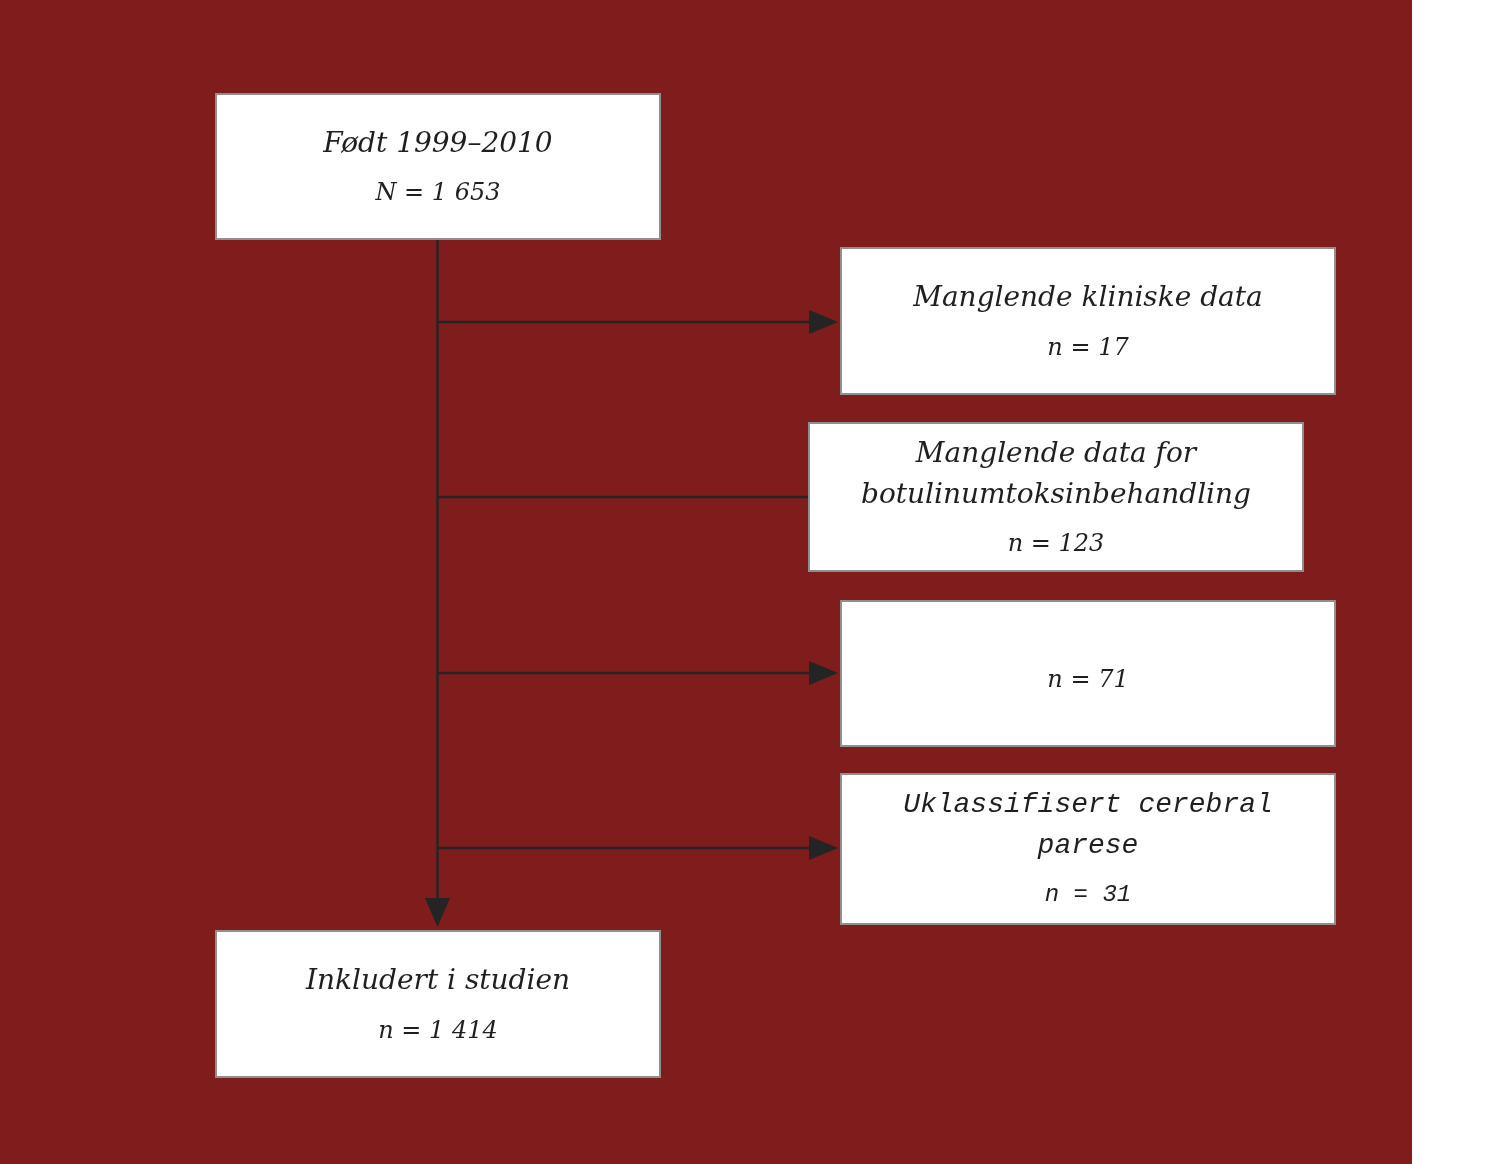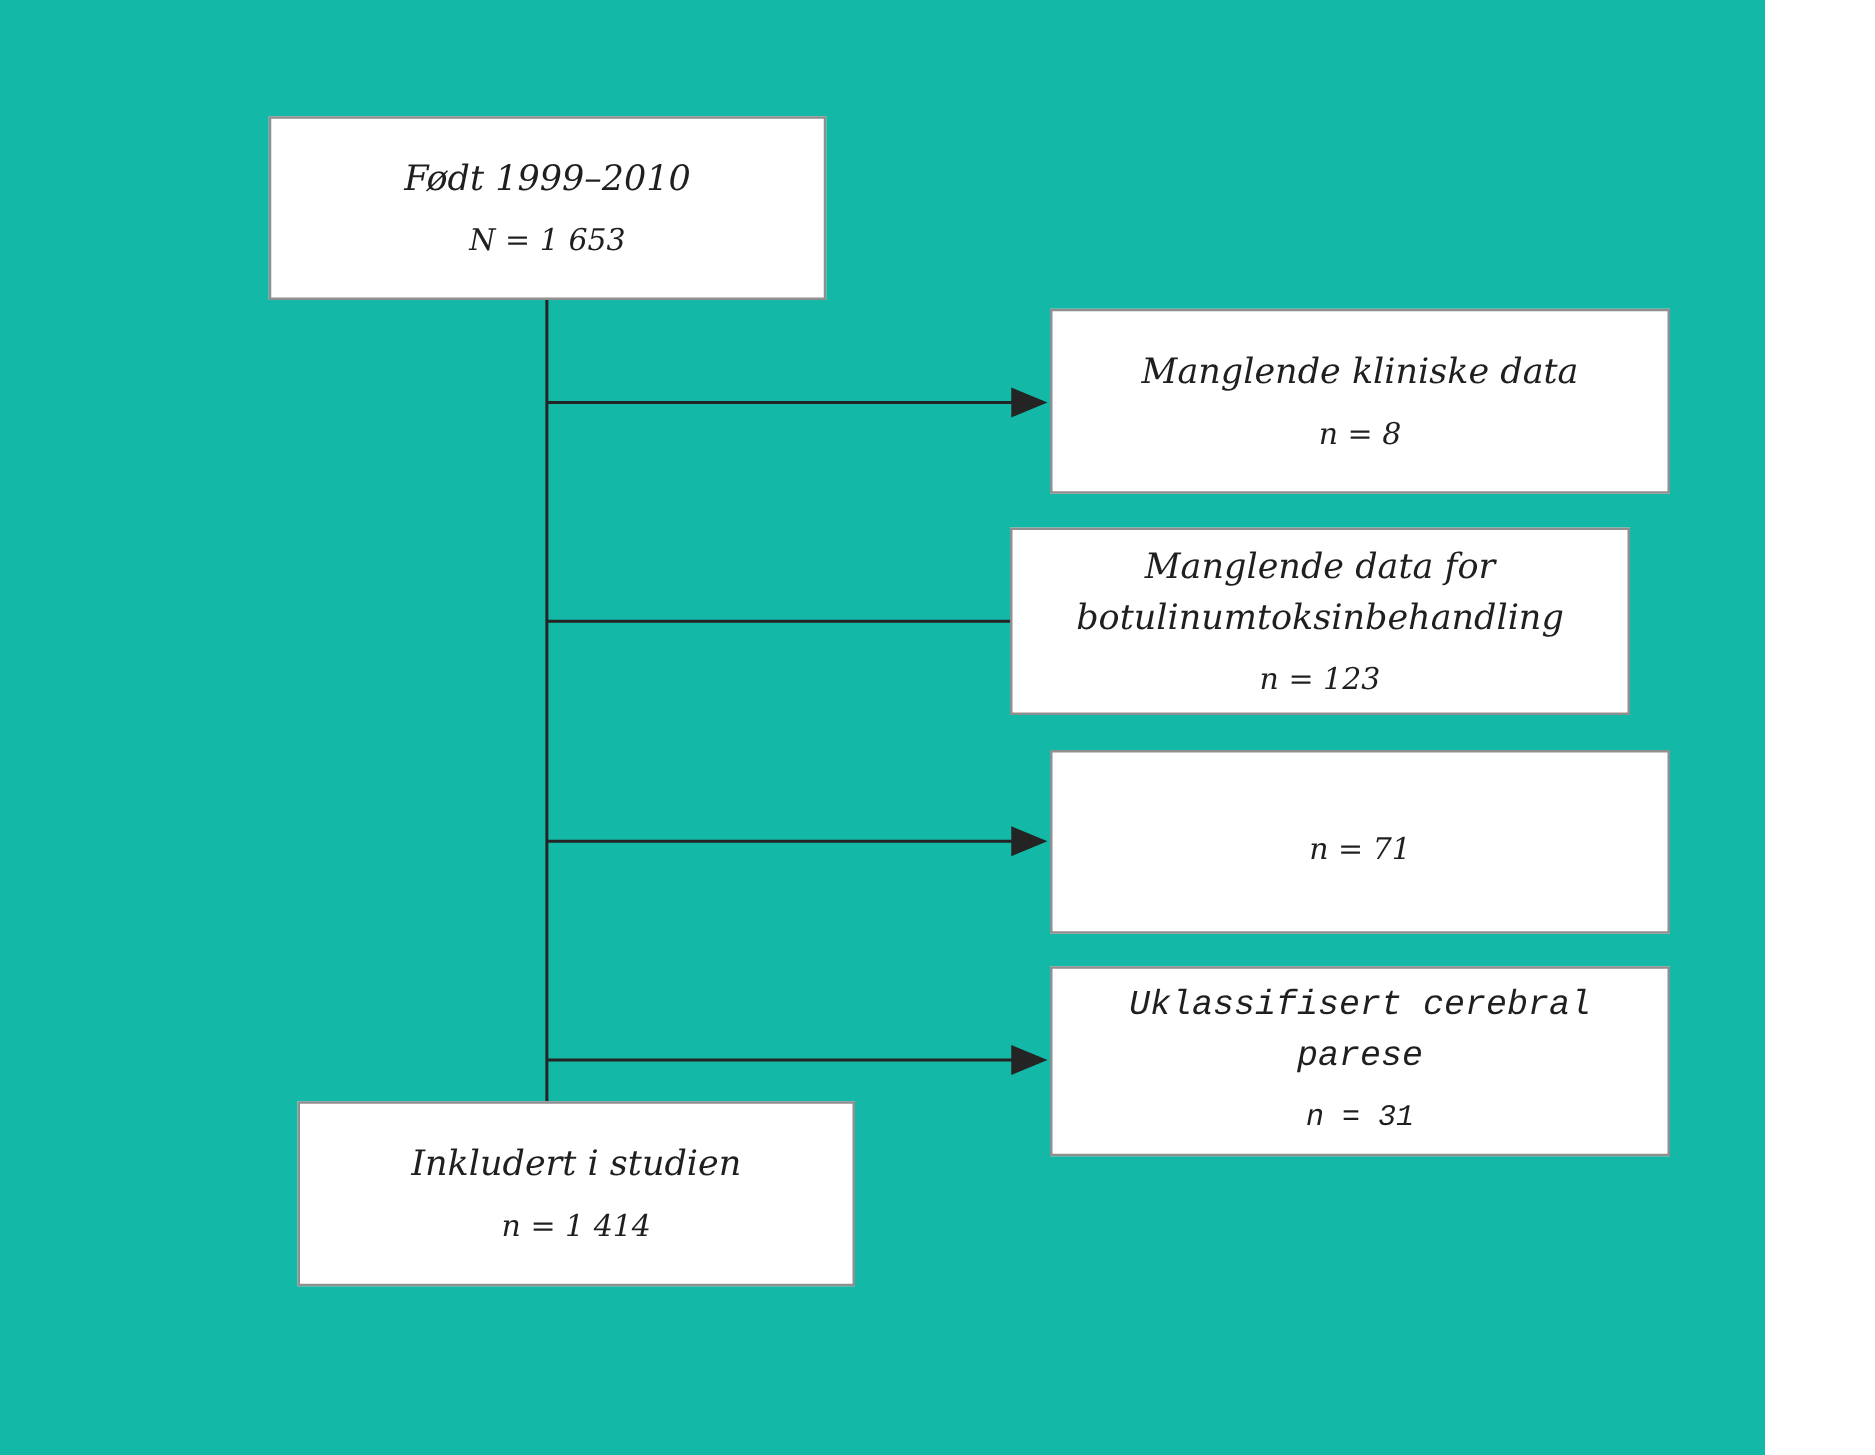--- a/index.html
+++ b/index.html
@@ -3,21 +3,21 @@
 <meta charset="utf-8">
 <style>
   html, body {
     margin: 0;
     padding: 0;
   }
   .canvas {
     position: relative;
     width: 1412px;
     height: 1164px;
-    background: #14b8a6;
+    background: #7f1d1d;
     font-family: "DejaVu Serif", "Liberation Serif", serif;
     font-style: italic;
     color: #1f1f1f;
     overflow: hidden;
   }
   .node {
     position: absolute;
     background: #ffffff;
     border: 2px solid #8f8f8f;
     box-sizing: border-box;
@@ -36,21 +36,21 @@
     font-size: 24px;
     line-height: 1.45;
     margin-top: 12px;
   }
   
   #node-source   { left: 215px; top:  93px;  width: 446px; height: 147px; }
   #node-excl-0   { left: 840px; top: 247px;  width: 496px; height: 148px; }
   #node-excl-1   { left: 808px; top: 422px;  width: 496px; height: 150px; }
   #node-excl-2   { left: 840px; top: 600px;  width: 496px; height: 147px; }
   #node-excl-3   { left: 840px; top: 773px;  width: 496px; height: 152px; font-family: Liberation Mono, monospace; }
-  #node-result   { left: 215px; top: 881px;  width: 446px; height: 148px; margin-left: 23px; }
+  #node-result   { left: 215px; top: 930px;  width: 446px; height: 148px; }
 
   .connector-layer {
     position: absolute;
     left: 0;
     top: 0;
     width: 1500px;
     height: 1164px;
     pointer-events: none;
   }
 </style>
@@ -77,21 +77,21 @@
     <polygon points="809,836 809,860 838,848" fill="#242424"></polygon>
   </svg>
 
   <div class="node" id="node-source">
     <div class="label">Født 1999–2010</div>
     <div class="count">N = 1 653</div>
   </div>
 
   <div class="node" id="node-excl-0">
     <div class="label">Manglende kliniske data</div>
-    <div class="count">n = 8</div>
+    <div class="count">n = 17</div>
   </div>
 
   <div class="node" id="node-excl-1">
     <div class="label">Manglende data for botulinumtoksinbehandling</div>
     <div class="count">n = 123</div>
   </div>
 
   <div class="node" id="node-excl-2">
     <div class="count">n = 71</div>
   </div>

